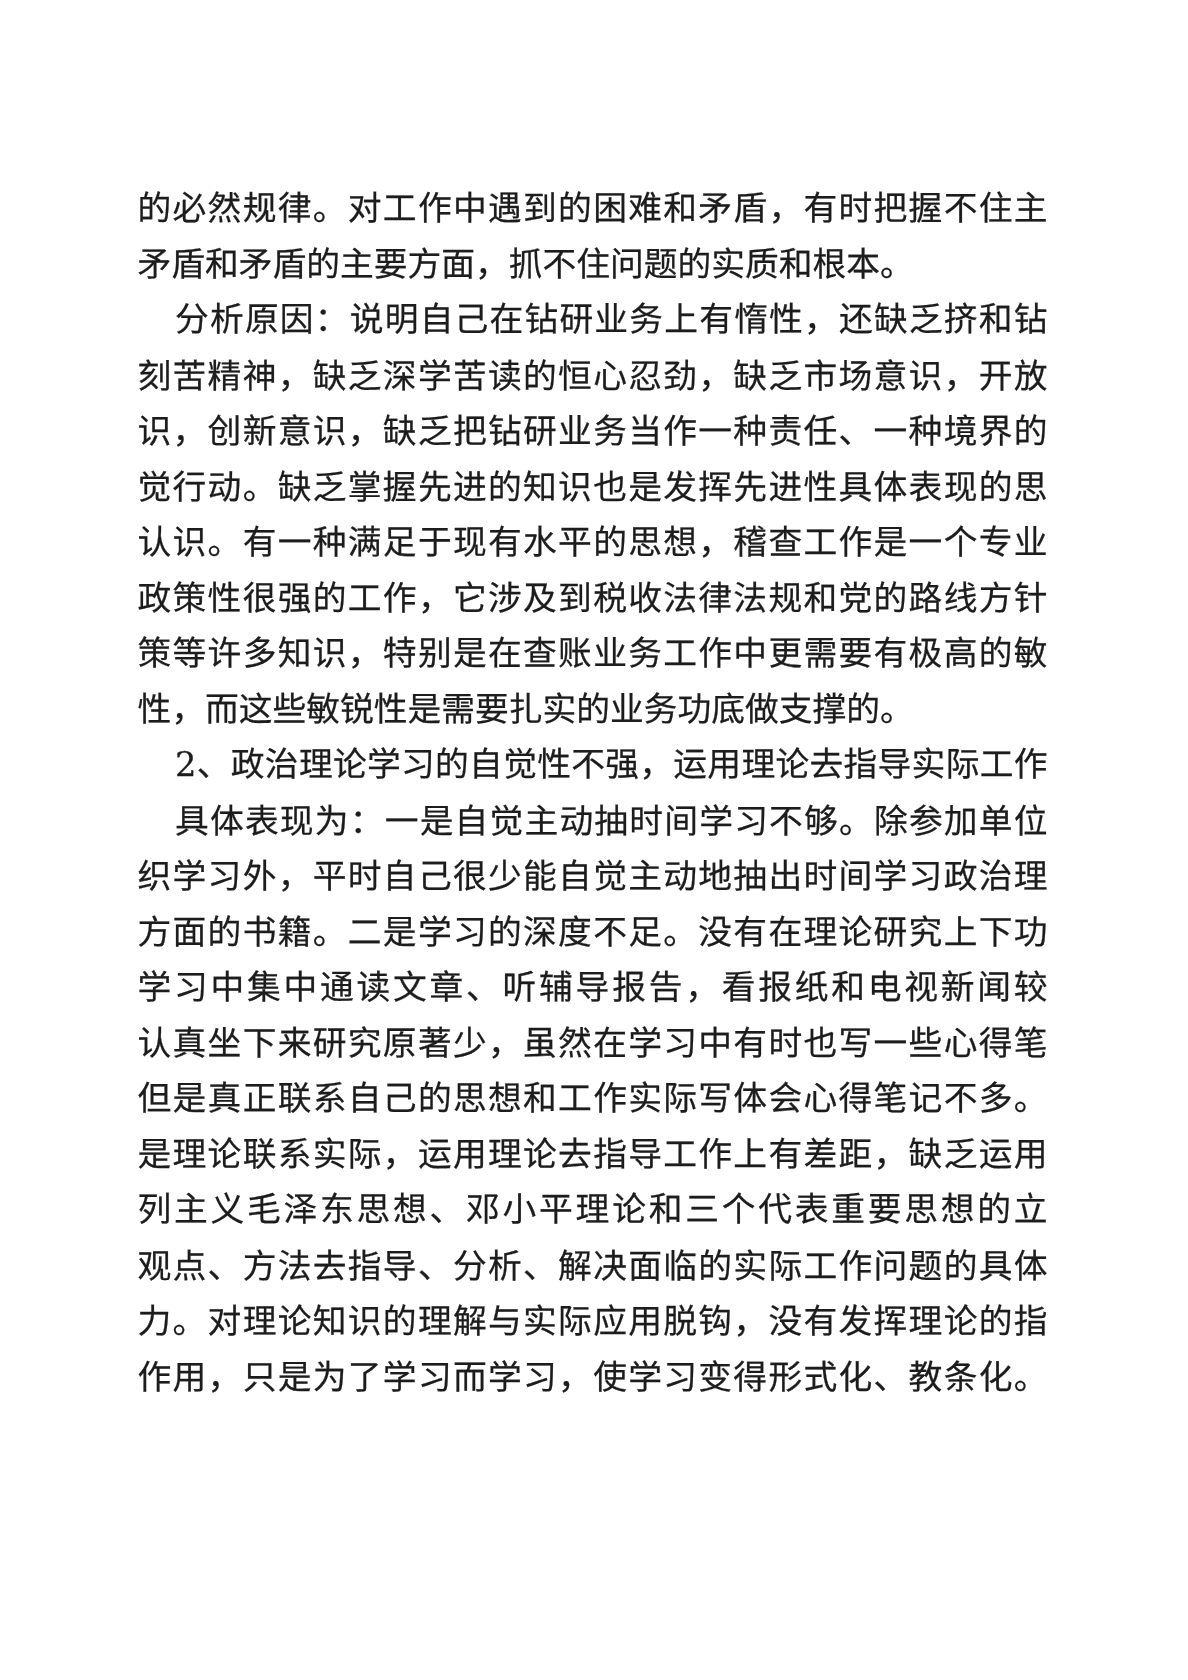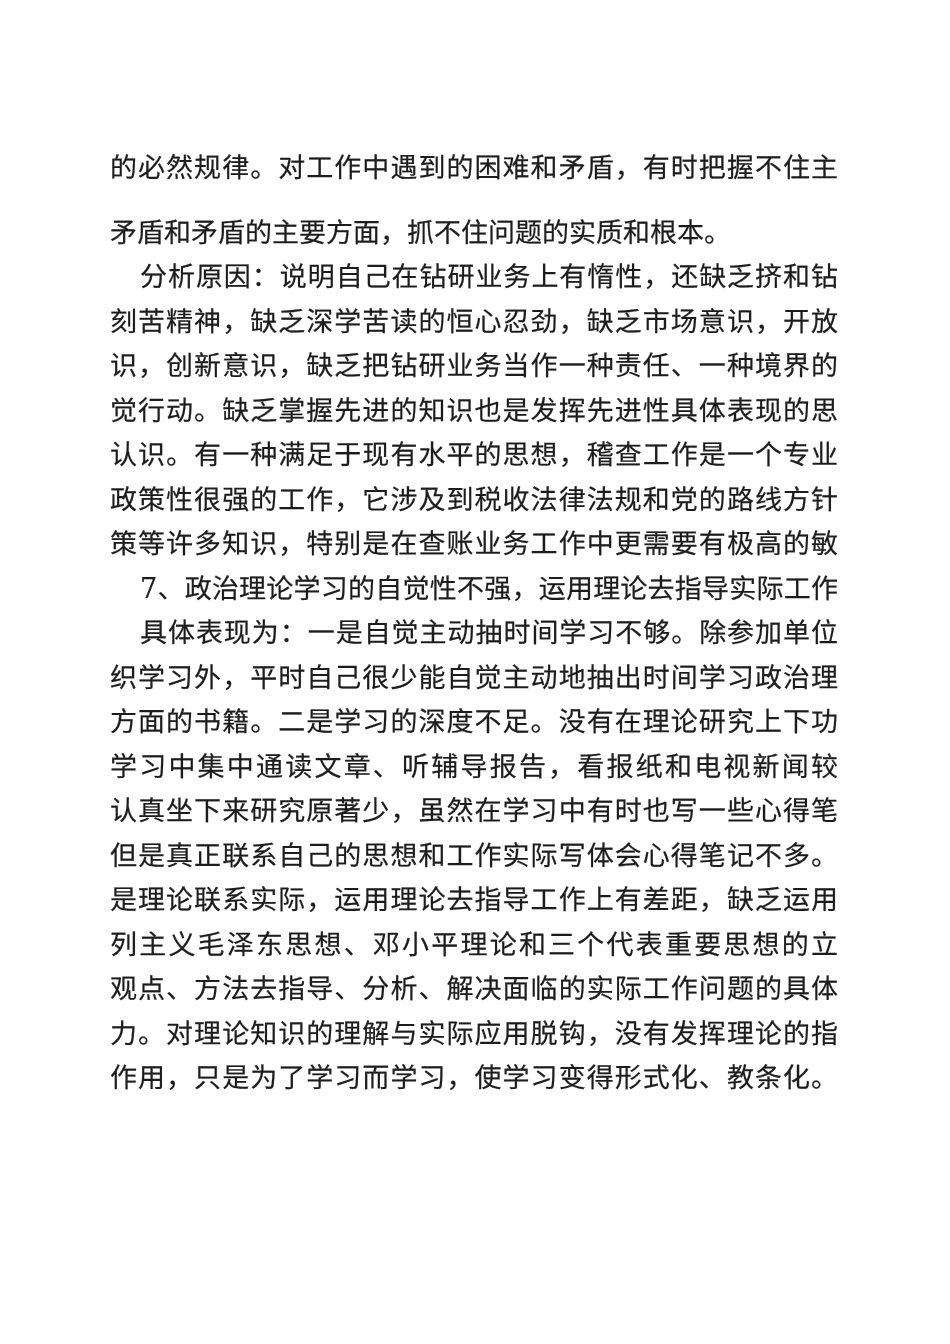--- a/index.html
+++ b/index.html
@@ -30,42 +30,42 @@
     height: 44.5px;
     overflow: hidden;
     white-space: normal;
     text-align: justify;
     text-align-last: justify;
     
     -webkit-text-stroke: 0.2px #1c1c1c;
   }
   .line.no-fill {
     text-align-last: left;
-    margin-top: 20px;
   }
   .line.indent {
     text-indent: 30px;
   }
 </style>
 </head>
 <body>
 
 <div class="page">
   <div class="text-column">
 
   <div class="line">的必然规律。对工作中遇到的困难和矛盾，有时把握不住主要</div>
       <div class="line no-fill">矛盾和矛盾的主要方面，抓不住问题的实质和根本。</div>
       <div class="line indent">分析原因：说明自己在钻研业务上有惰性，还缺乏挤和钻的</div>
       <div class="line">刻苦精神，缺乏深学苦读的恒心忍劲，缺乏市场意识，开放意</div>
       <div class="line">识，创新意识，缺乏把钻研业务当作一种责任、一种境界的自</div>
       <div class="line">觉行动。缺乏掌握先进的知识也是发挥先进性具体表现的思想</div>
       <div class="line">认识。有一种满足于现有水平的思想，稽查工作是一个专业性、</div>
       <div class="line">政策性很强的工作，它涉及到税收法律法规和党的路线方针政</div>
       <div class="line">策等许多知识，特别是在查账业务工作中更需要有极高的敏锐</div>
-      <div class="line indent">7、政治理论学习的自觉性不强，运用理论去指导实际工作</div>
+      <div class="line no-fill">性，而这些敏锐性是需要扎实的业务功底做支撑的。</div>
+      <div class="line indent">2、政治理论学习的自觉性不强，运用理论去指导实际工作</div>
       <div class="line indent">具体表现为：一是自觉主动抽时间学习不够。除参加单位组</div>
       <div class="line">织学习外，平时自己很少能自觉主动地抽出时间学习政治理论</div>
       <div class="line">方面的书籍。二是学习的深度不足。没有在理论研究上下功夫，</div>
       <div class="line">学习中集中通读文章、听辅导报告，看报纸和电视新闻较多，</div>
       <div class="line">认真坐下来研究原著少，虽然在学习中有时也写一些心得笔记，</div>
       <div class="line">但是真正联系自己的思想和工作实际写体会心得笔记不多。三</div>
       <div class="line">是理论联系实际，运用理论去指导工作上有差距，缺乏运用马</div>
       <div class="line">列主义毛泽东思想、邓小平理论和三个代表重要思想的立场、</div>
       <div class="line">观点、方法去指导、分析、解决面临的实际工作问题的具体能</div>
       <div class="line">力。对理论知识的理解与实际应用脱钩，没有发挥理论的指导</div>

